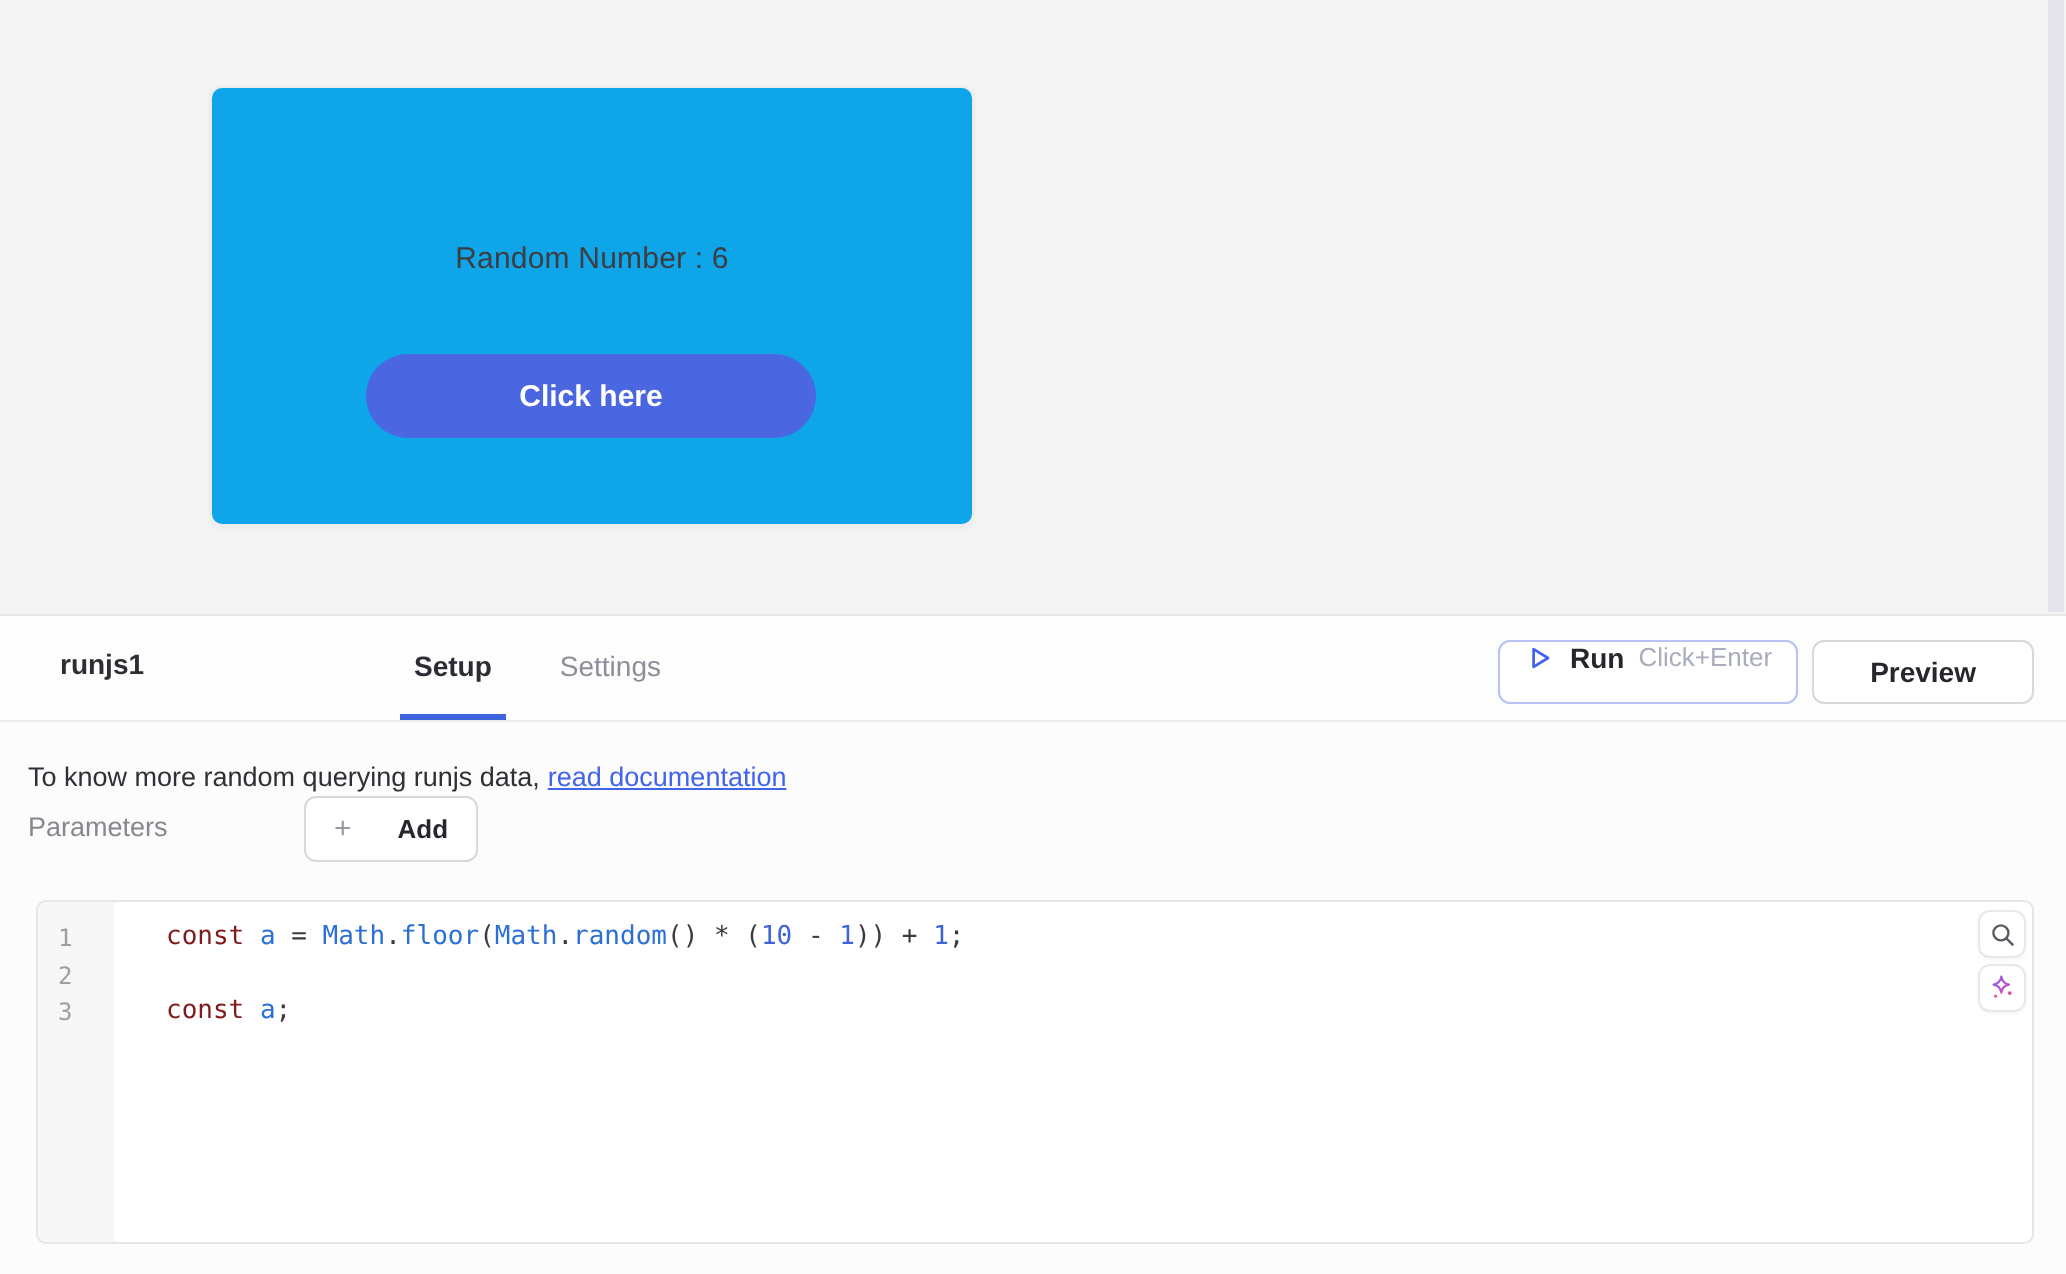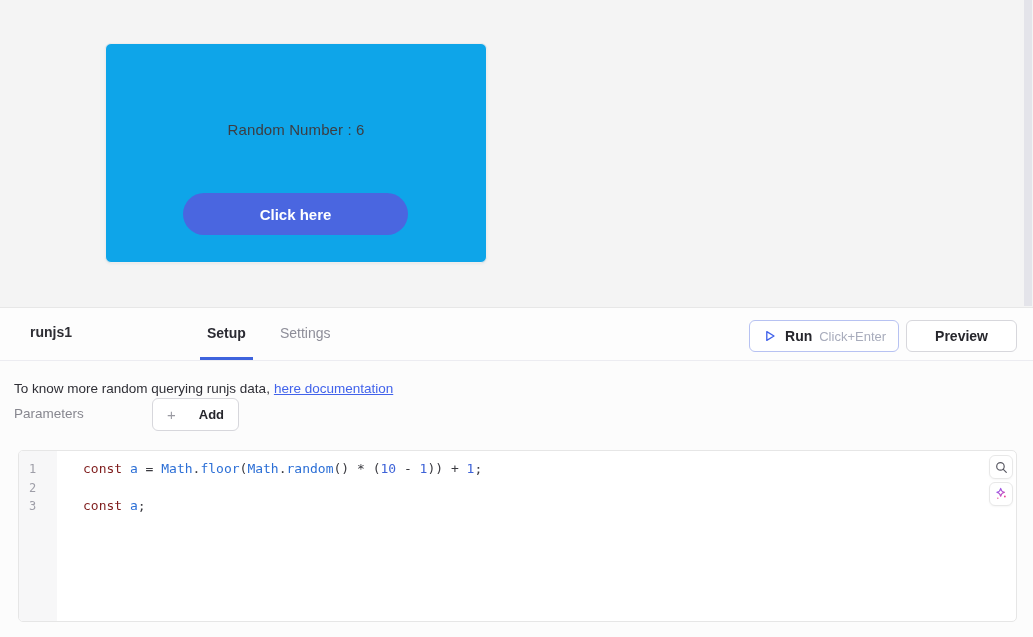--- a/index.html
+++ b/index.html
@@ -23,21 +23,21 @@
     box-shadow:0 1px 3px rgba(0,0,0,0.05);
   }
   .card-label{
     position:absolute;left:0;top:77px;width:100%;text-align:center;
     font-size:15px;color:#3d3d42;letter-spacing:.1px;
   }
   .card-btn{
     position:absolute;left:77px;top:133px;width:225px;height:42px;
     border:none;border-radius:21px;background:#4a66e0;
     color:#ffffff;font-size:15px;font-weight:700;
-    font-family:"Liberation Sans", sans-serif;cursor:pointer;margin-top:16px;
+    font-family:"Liberation Sans", sans-serif;cursor:pointer;
   }
   
   .panel-header{
     position:absolute;left:0;top:308px;width:1033px;height:52px;
     background:#fdfdfd;border-bottom:1px solid #ececf1;
   }
   .query-name{
     position:absolute;left:30px;top:16px;
     font-size:14px;font-weight:600;color:#2d2d33;
   }
@@ -46,21 +46,21 @@
   }
   .tab{
     display:flex;align-items:center;height:49px;padding:0 7px;
     font-size:14px;color:#8e8e99;cursor:pointer;border-bottom:3px solid transparent;
   }
   .tab.active{color:#2b2b33;font-weight:600;border-bottom:3px solid #3e63dd;}
   .toolbar{
     position:absolute;right:16px;top:12px;display:flex;gap:7px;
   }
   .run-btn{
-    display:flex;align-items:center;gap:7px;height:32px;padding:0 12px;
+    display:flex;gap:7px;height:32px;padding:0 12px;
     background:#ffffff;border:1px solid #b7c2f2;border-radius:6px;cursor:pointer;
     font-family:"Liberation Sans", sans-serif;
   }
   .run-label{font-size:14px;font-weight:700;color:#26262c;}
   .run-shortcut{font-size:13px;color:#a8acbc;}
   .preview-btn{
     display:flex;align-items:center;height:32px;padding:0 28px;
     background:#ffffff;border:1px solid #d7d7dc;border-radius:6px;cursor:pointer;
     font-size:14px;font-weight:700;color:#26262c;
     font-family:"Liberation Sans", sans-serif;
@@ -141,21 +141,21 @@
           <path d="M6 4.5 L15 10 L6 15.5 Z" stroke="#4263eb" stroke-width="1.7" stroke-linejoin="round"></path>
         </svg>
       </span>
       <span class="run-label">Run</span>
       <span class="run-shortcut">Click+Enter</span>
     </button>
     <button class="preview-btn">Preview</button>
   </div>
 </div>
 
-<div class="info-line"><span>To know more random querying runjs data,</span><a class="info-link">here documentation</a></div>
+<div class="info-line"><span>To know more random querying runjs data,</span><a class="info-link">read documentation</a></div>
 
 <div class="params-label">Parameters</div>
 
 <button class="add-btn">
   <span class="add-plus">+</span>
   <span class="add-label">Add</span>
 </button>
 
 <div class="editor">
   <div class="gutter" id="gutter">

